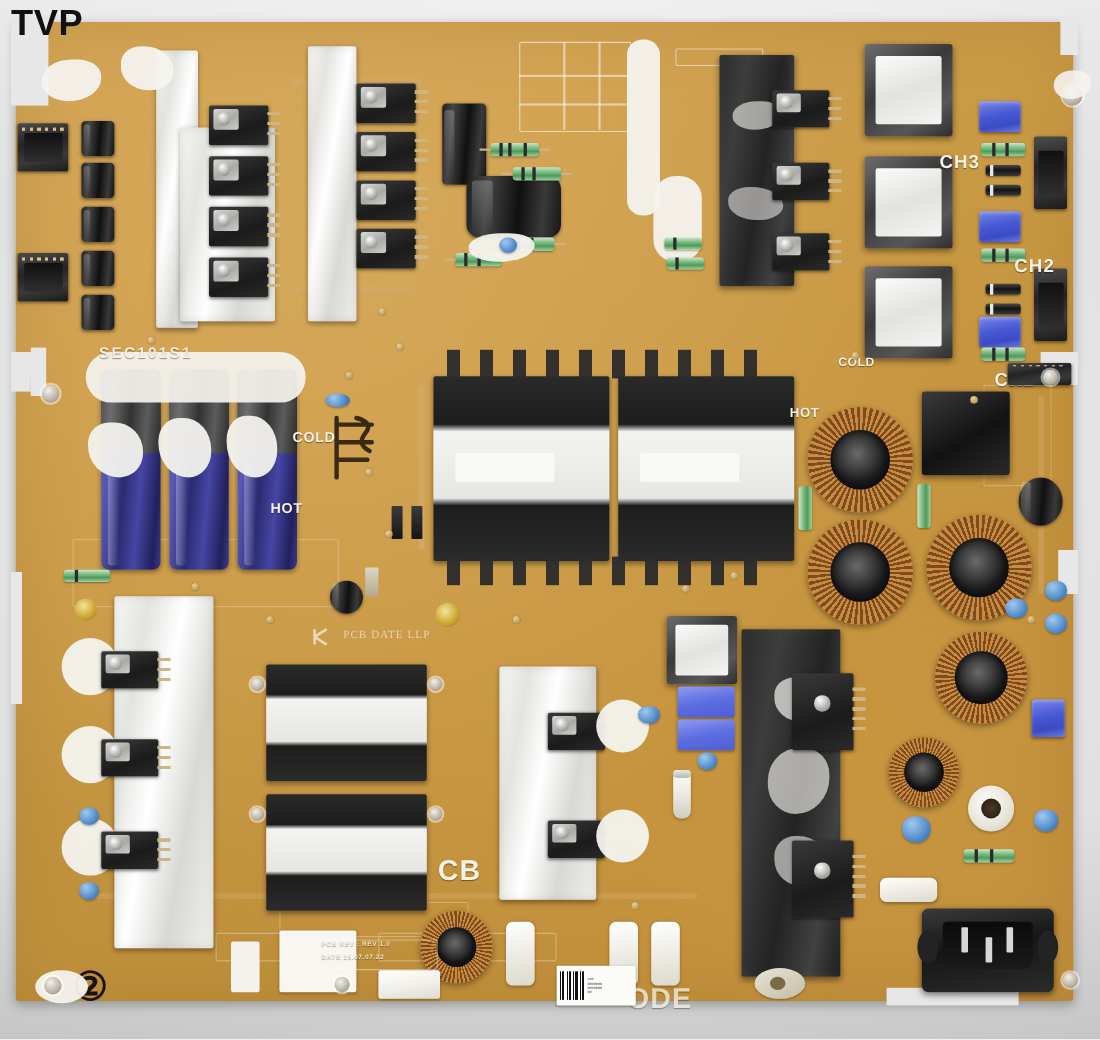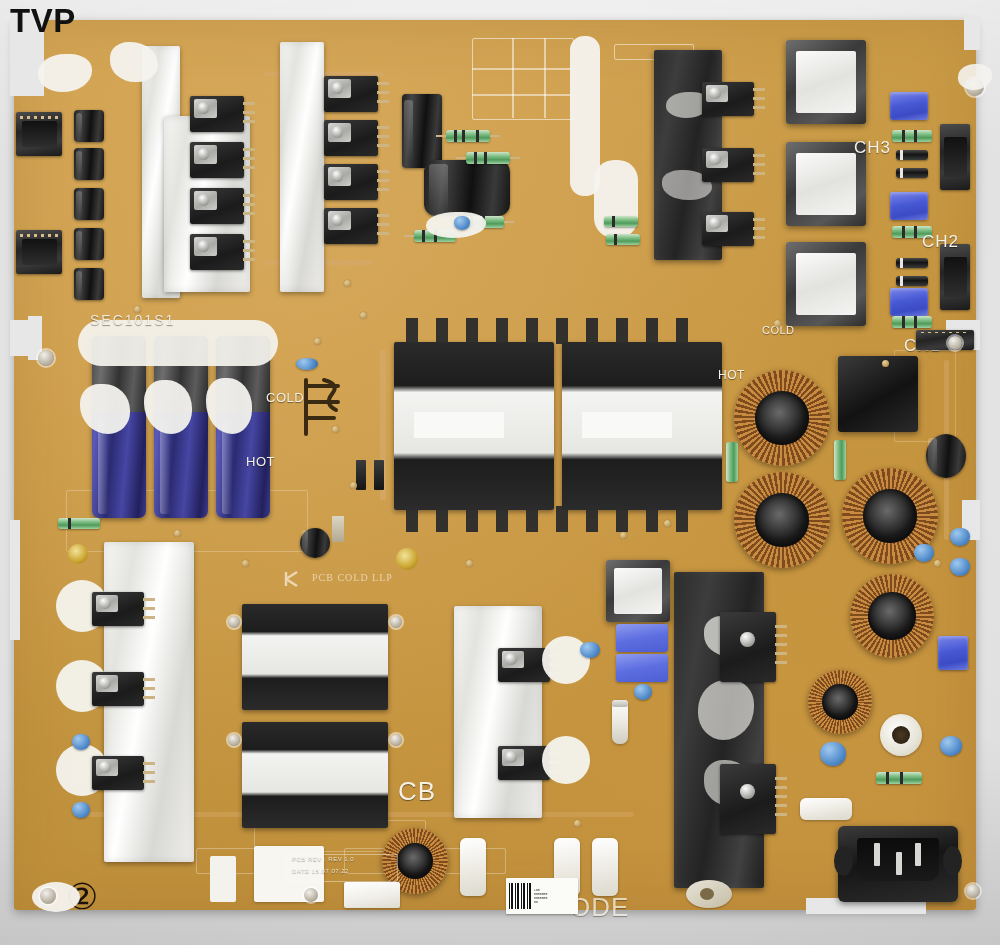--- a/index.html
+++ b/index.html
@@ -152,21 +152,21 @@
     background:linear-gradient(180deg,#0b0b0b,#1a1a1a);}
   .iec .blade{position:absolute;width:6px;height:30%;top:22%;background:#d7d7d4;border-radius:1px;}
   .iec .ear{position:absolute;width:16%;height:40%;top:26%;border-radius:50%;background:#232323;}
 
   
   .glue{position:absolute;background:#f4f3ee;opacity:.95;}
   .glue.b1{border-radius:50% 40% 55% 45%;}
   .glue.b2{border-radius:40% 60% 45% 55%;}
 
   
-  .silk{position:absolute;color:#f6f1e4;font-size:17px;font-weight:normal;letter-spacing:1px;
+  .silk{position:absolute;color:#f6f1e4;font-size:17px;font-weight:bold;letter-spacing:1px;
     text-shadow:0 1px 1px rgba(0,0,0,.45);font-family:"Liberation Sans",sans-serif;}
   .silk.sm{font-size:11px;letter-spacing:.5px;}
   .silk.big{font-size:26px;}
 
   
   .label-w{position:absolute;background:#fbfbf8;border-radius:1px;box-shadow:0 1px 2px rgba(0,0,0,.28);
     display:flex;align-items:center;gap:3px;padding:2px 3px;overflow:hidden;}
   .bc{height:80%;width:22px;
     background:repeating-linear-gradient(90deg,#111 0 1px,#fff 1px 2px,#111 2px 4px,#fff 4px 6px);}
   .bctxt{font-size:3.2px;line-height:1.25;color:#2a2a2a;font-family:"Liberation Mono",monospace;white-space:pre;}
@@ -600,21 +600,21 @@
     </div>
 
     <div class="silkbox" style="left:272px;top:834px;width:110px;height:26px;opacity:.8;"></div>
     <div class="silk sm" style="left:278px;top:836px;font-size:6px;opacity:.85;">PCB REV : REV 1.0</div>
     <div class="silk sm" style="left:278px;top:848px;font-size:6px;opacity:.85;">DATE 15.07.07.22</div>
 
     <div class="silk big" style="left:52px;top:856px;color:#1a1208;text-shadow:none;font-size:36px;">②</div>
     <div class="glue b1" style="left:18px;top:862px;width:48px;height:30px;border-radius:50%;"></div>
     <div class="screwhole" style="left:26px;top:868px;width:16px;height:16px;"></div>
 
-    <div class="logo-blur" style="left:298px;top:552px;">PCB COLD LLP</div>
+    <div class="logo-blur" style="left:298px;top:552px;">PCB DATE LLP</div>
     <div class="p" style="left:268px;top:548px;width:22px;height:22px;">
       <svg width="22" height="22" viewBox="0 0 22 22">
         <path d="M4 18 L4 4 M4 11 L15 4 M4 11 L15 18" stroke="rgba(255,255,255,.6)" stroke-width="2.4" fill="none"></path>
       </svg>
     </div>
     <div class="ecapsm" style="left:286px;top:508px;width:30px;height:30px;border-radius:50%;">
         <div class="k"></div>
       </div>
     <div class="p" style="left:382px;top:528px;width:22px;height:22px;border-radius:50%;
          background:radial-gradient(circle at 40% 35%,#f2e49a,#caa42f 60%,#8d7320);"></div>

